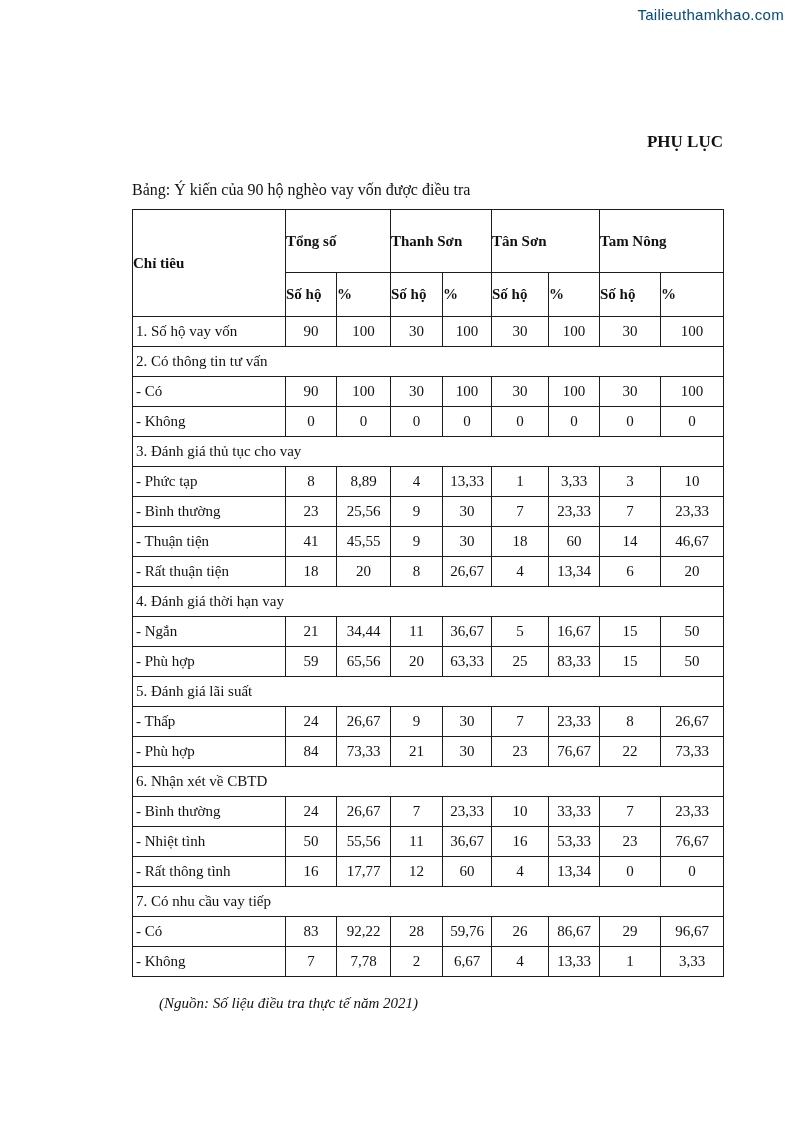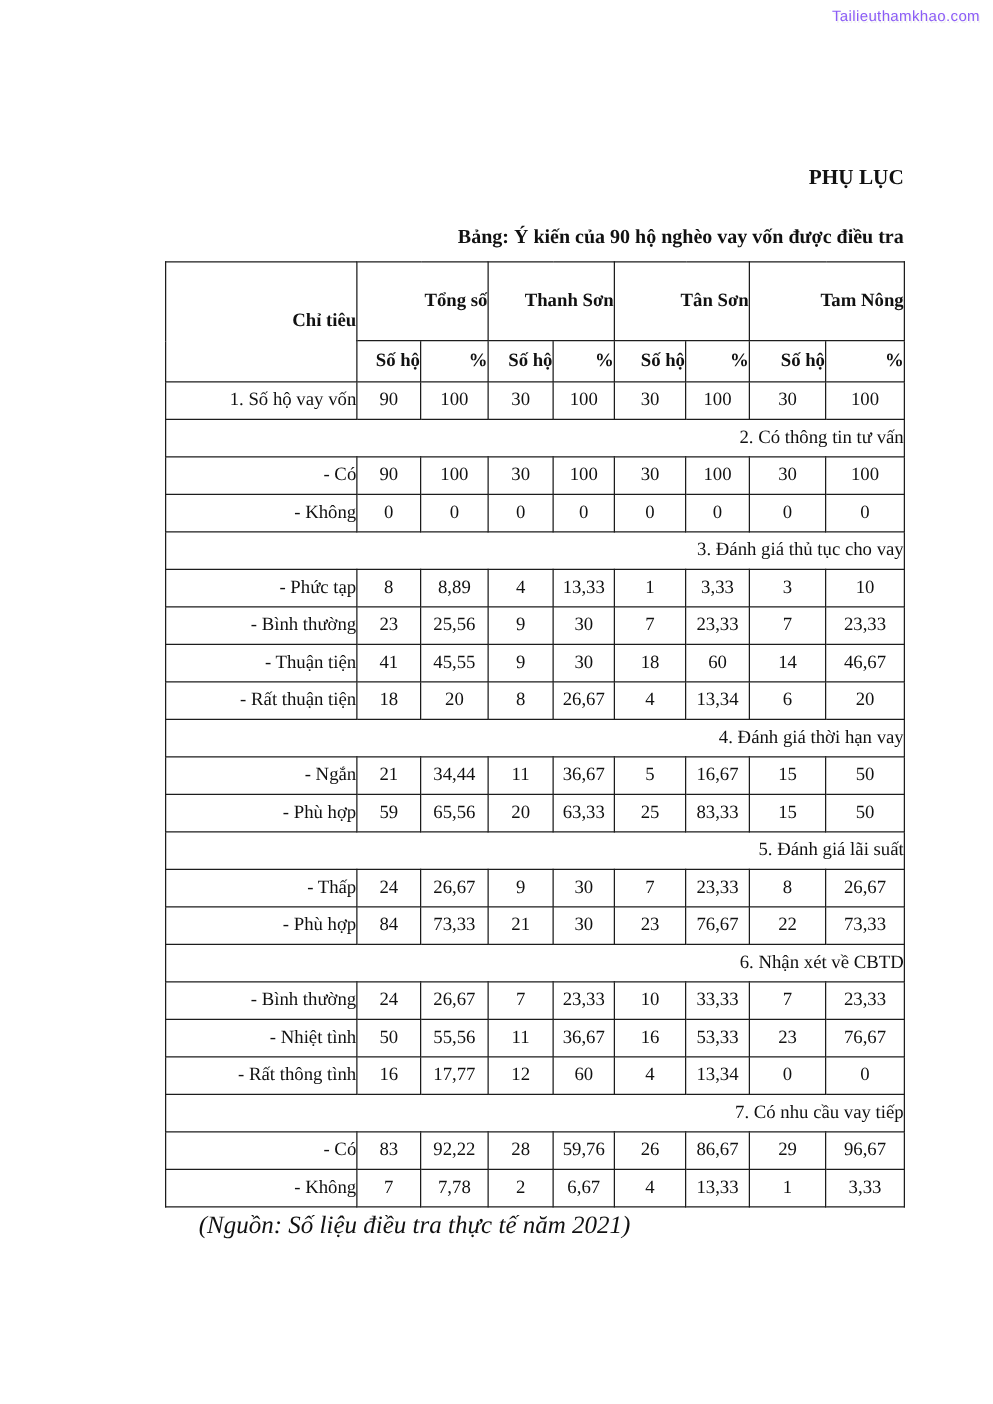--- a/index.html
+++ b/index.html
@@ -7,67 +7,67 @@
   body {
     width:794px; height:1123px;
     position:relative;
     font-family:"Liberation Serif", serif;
     color:#111111;
     overflow:hidden;
   }
   .watermark {
     position:absolute; top:6px; right:10px;
     font-family:"Liberation Sans", sans-serif;
-    font-size:12px;
-    color:#8b5cf6;
+    font-size:15px;
+    color:#0c4a6e;
     text-shadow:1px 1px 0 #f2f2f2;
     letter-spacing:0.3px;
   }
   .content {
     margin-left:132px;
     width:591px;
     padding-top:133px;
   }
   .page-title {
     text-align:right;
     font-weight:bold;
     font-size:17px;
     line-height:18px;
   }
   .table-caption {
-    text-align:right;
-    font-weight:bold;
+    text-align:left;
+    font-weight:normal;
     font-size:16px;
     line-height:20px;
     margin-top:29px;
   }
   table.survey {
     margin-top:9px;
     border-collapse:collapse;
     table-layout:fixed;
     width:591px;
   }
   table.survey th, table.survey td {
     border:1px solid #1c1c1c;
     font-size:15px;
     vertical-align:middle;
     overflow:hidden;
     white-space:nowrap;
   }
-  table.survey thead th { font-weight:bold; text-align:right; }
+  table.survey thead th { font-weight:bold; text-align:left; }
   tr.hdr-group th { height:63px; }
-  tr.hdr-sub th { height:33px; }
+  tr.hdr-sub th { height:44px; }
   table.survey tbody td { height:30px; }
-  td.label { text-align:right; padding-left:3px; }
+  td.label { text-align:left; padding-left:3px; }
   td.num { text-align:center; }
   .source-note {
-    margin-top:4px;
+    margin-top:16px;
     padding-left:27px;
     font-style:italic;
-    font-size:20px;
+    font-size:15px;
     line-height:21px;
   }
 </style>
 </head>
 <body>
 
 <div class="watermark">Tailieuthamkhao.com</div>
 
 <div class="content">
   <div class="page-title">PHỤ LỤC</div>

